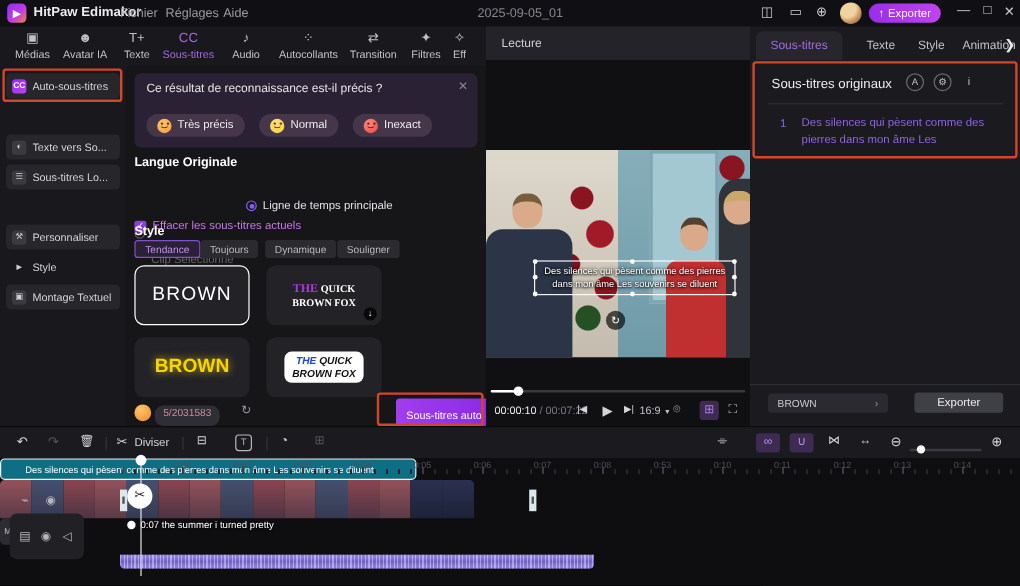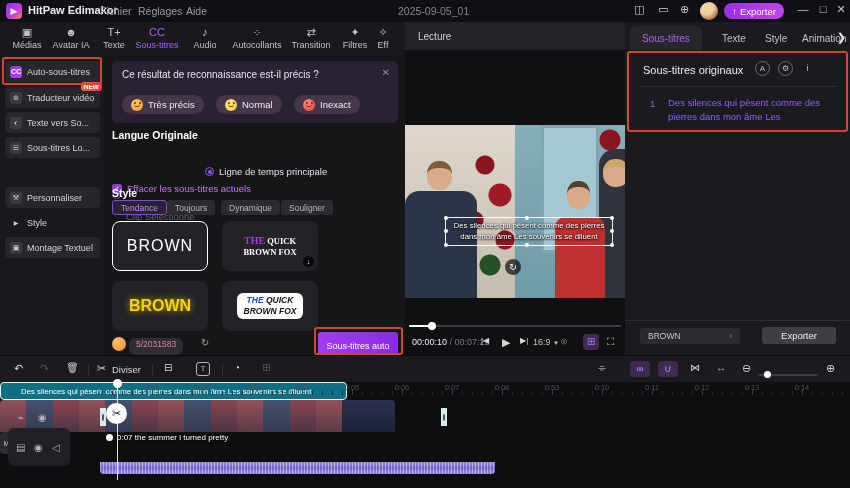--- a/index.html
+++ b/index.html
@@ -88,21 +88,21 @@
     background:rgba(0,0,0,.75); color:#fff; font-size:7px; line-height:11px; text-align:center; }
   #card3-txt { font-size:16px; font-weight:bold; color:#f7d500; text-shadow:0 0 7px rgba(247,213,0,.8); }
   #card4 .stick { background:#fff; border-radius:6px; padding:2px 7px; text-align:center;
     font-style:italic; font-weight:bold; font-size:8.5px; color:#111; line-height:1.25; }
   #card4 .the { color:#2244dd; }
   #ai-coin { left:7px; top:282px; width:14px; height:14px; border-radius:50%;
     background:radial-gradient(circle at 35% 30%,#ffc46a,#f08a2e); }
   #credits-pill { left:24px; top:283px; height:17px; padding:0 7px; border-radius:7px;
     background:#2e2e34; color:#c9899a; font-size:8.5px; line-height:13px; }
   #refresh-ico { left:96px; top:282px; color:#9a9aa2; font-size:10px; }
-  #auto-sub-btn { left:213px; top:277px; width:80px; height:27px; border-radius:3px;
+  #auto-sub-btn { left:225px; top:277px; width:80px; height:27px; border-radius:3px;
     background:linear-gradient(90deg,#a23df0,#8a2be2); color:#fff; font-size:9px;
     display:flex; align-items:center; justify-content:center; }
 
   
   #preview { left:405px; top:22px; width:220px; height:333px; background:#101013; }
   #preview-header { left:0; top:0; width:220px; height:28px; background:#232329;
     display:flex; align-items:center; padding-left:13px; }
   #preview-header span { font-size:10px; color:#d0d0d4; }
   #vframe { left:0; top:103px; width:220px; height:173px; overflow:hidden; background:#000; }
   #vleft { left:0; top:0; width:110px; height:173px;
@@ -287,25 +287,20 @@
       <span class="rlb">Eff</span>
       </div>
     <div id="ribbon-chevron" class="abs">❯</div>
   </div>
 
   <div id="sidebar" class="abs">
     <div class="side-item" style="top:6px">
       <span class="side-ico cc">CC</span>
       <span class="lbl">Auto-sous-titres</span>
       </div>
-    <div class="side-item" style="top:32px">
-      <span class="side-ico">⊛</span>
-      <span class="lbl">Traducteur vidéo</span>
-      <span class="new-badge">NEW</span>
-      </div>
     <div class="side-item" style="top:57px">
       <span class="side-ico">◐</span>
       <span class="lbl">Texte vers So...</span>
       </div>
     <div class="side-item" style="top:82px">
       <span class="side-ico">☰</span>
       <span class="lbl">Sous-titres Lo...</span>
       </div>
     <div class="side-item" style="top:132px">
       <span class="side-ico">⚒</span>

